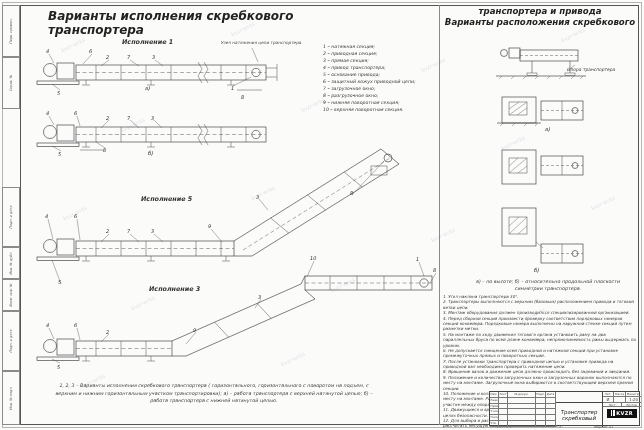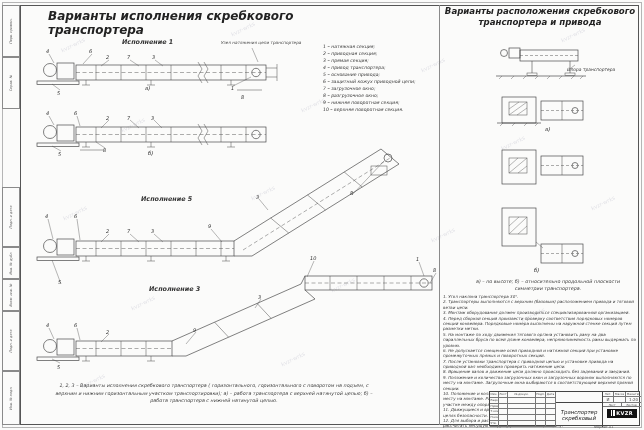--- a/index.html
+++ b/index.html
@@ -299,22 +299,22 @@
     </div>
   <div class="strip-cell" style="top:311px;height:60px">
       <span>Подп. и дата</span>
     </div>
   <div class="strip-cell" style="top:371px;height:54px">
       <span>Инв. № подл.</span>
     </div>
 
   <div class="title-l">Варианты исполнения скребкового транспортера</div>
   <div class="title-r">
+    <div>транспортера и привода</div>
     <div>Варианты расположения скребкового</div>
-    <div>транспортера и привода</div>
   </div>
 
   <div class="exec-label" style="left:122px;top:38px">Исполнение  1</div>
   <div class="exec-label" style="left:141px;top:195px">Исполнение  5</div>
   <div class="exec-label" style="left:149px;top:285px">Исполнение  3</div>
   <div class="small-note" style="left:221px;top:40px">Узел натяжения цепи транспортера</div>
 
   <div class="view-label" style="left:145px;top:85px">а)</div>
   <div class="view-label" style="left:148px;top:150px">б)</div>
 

